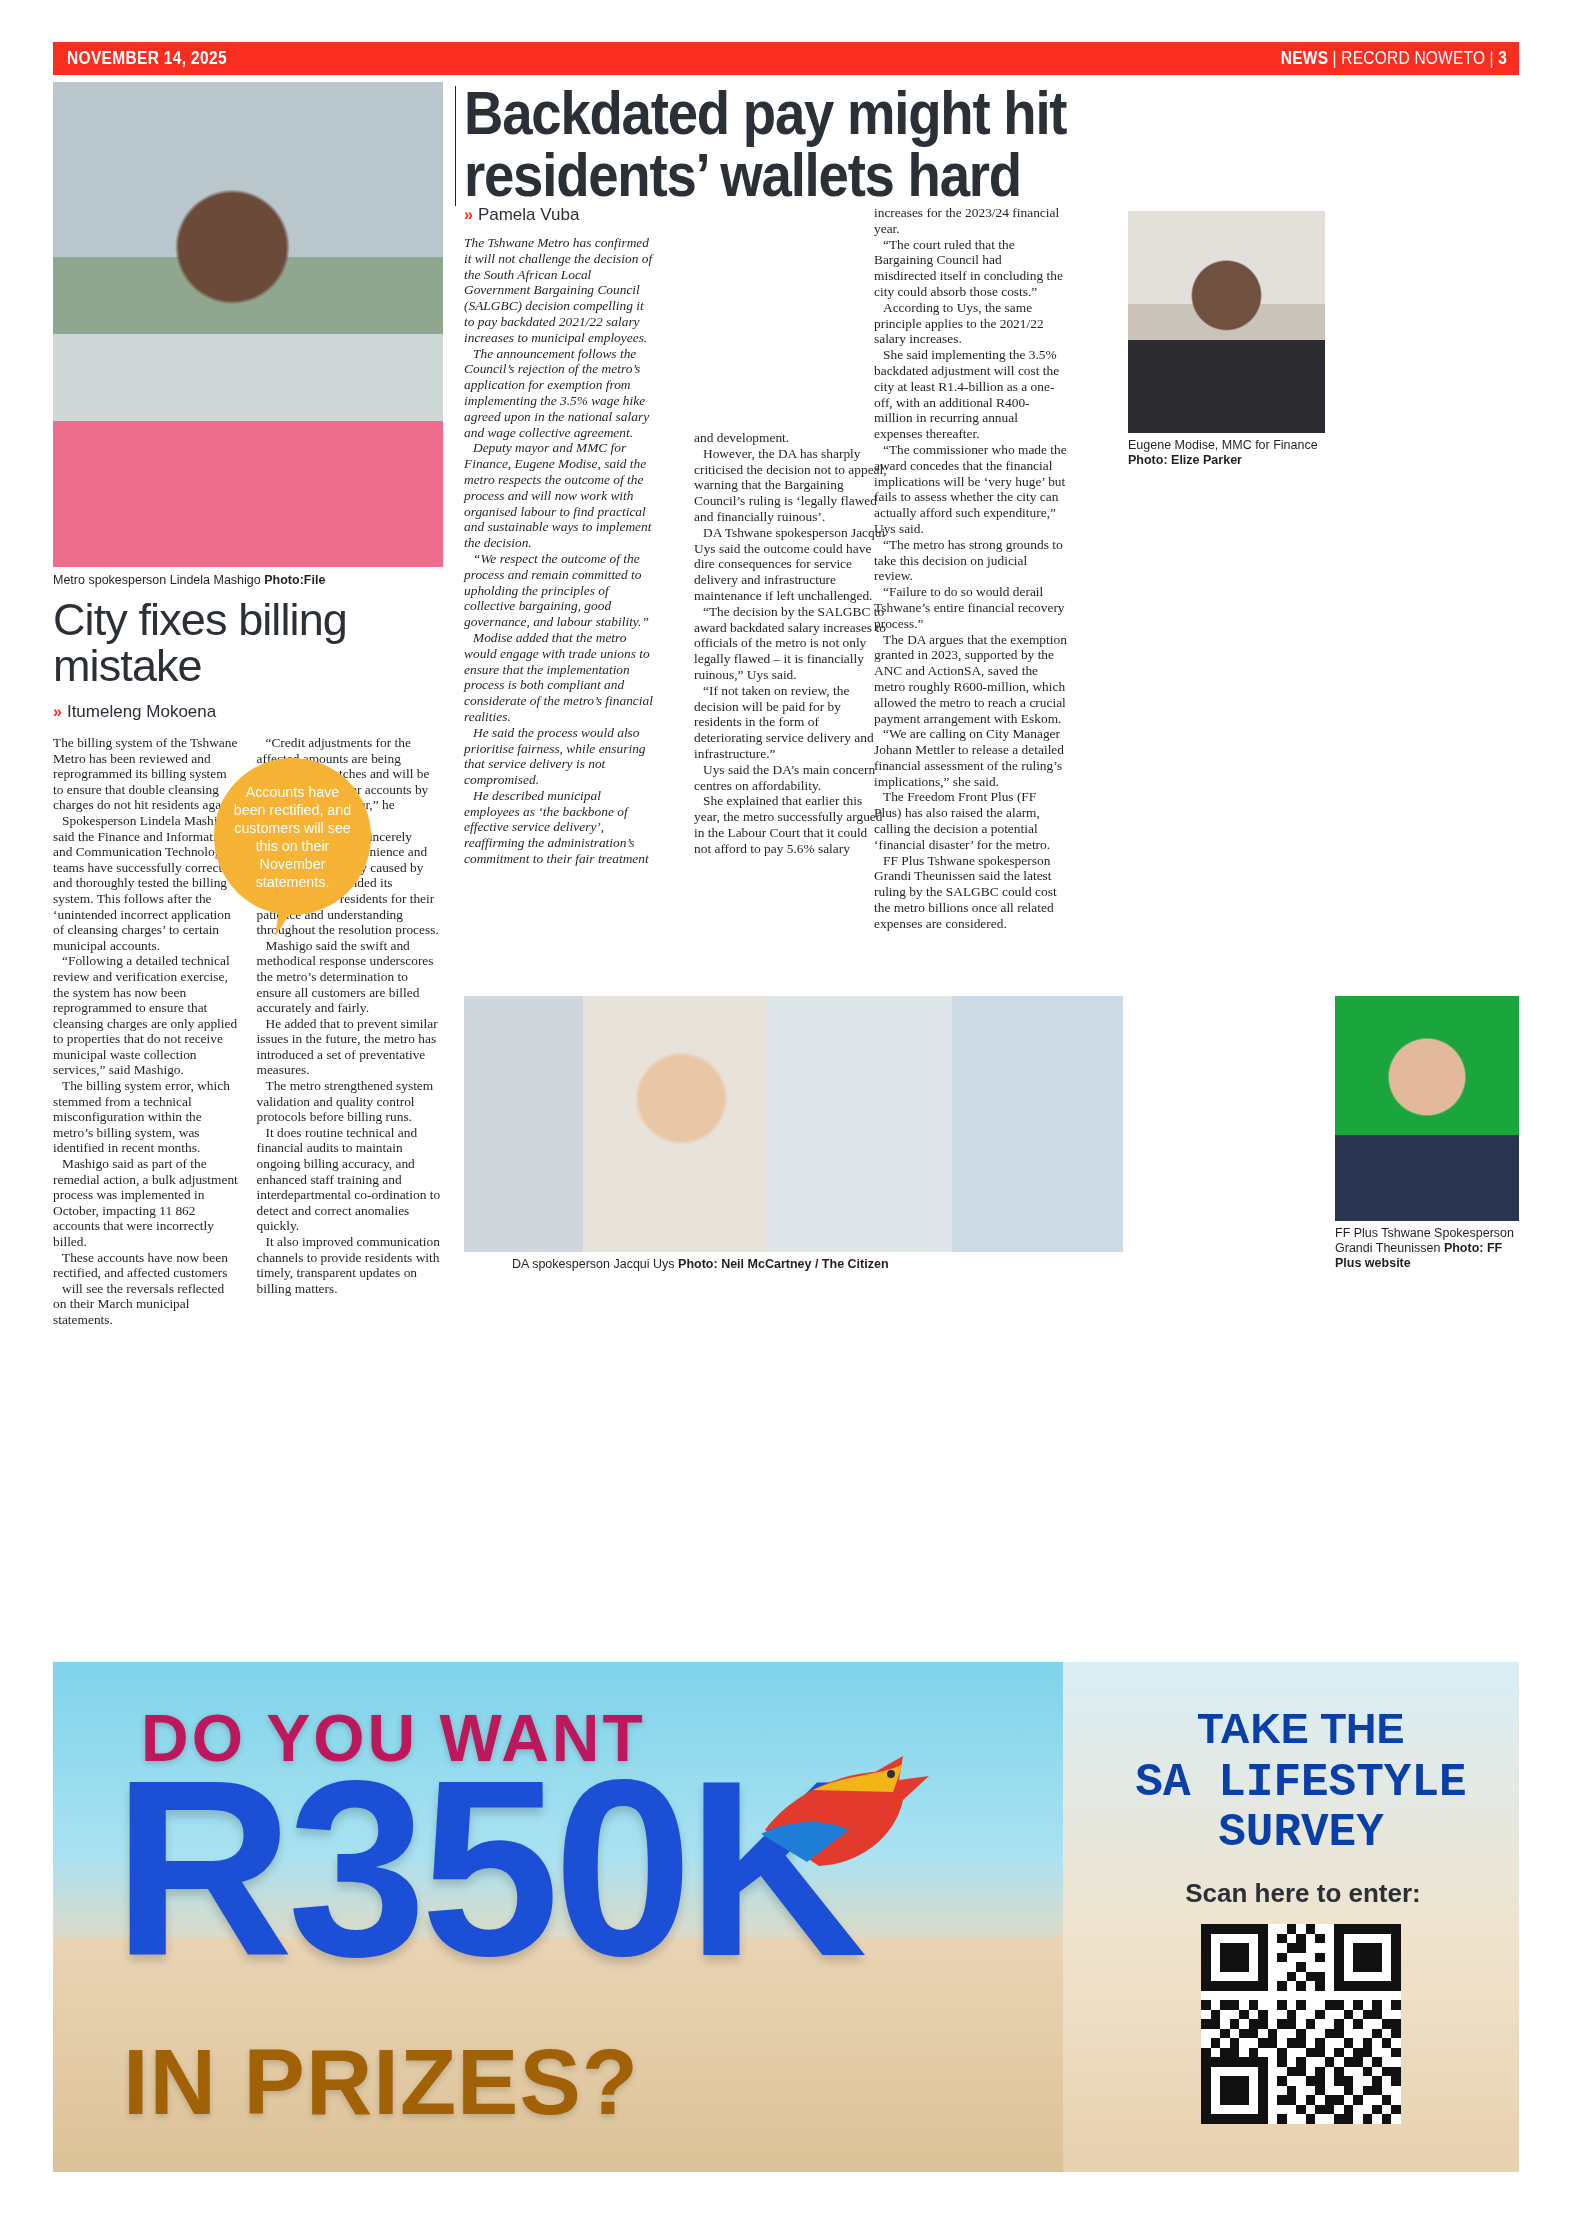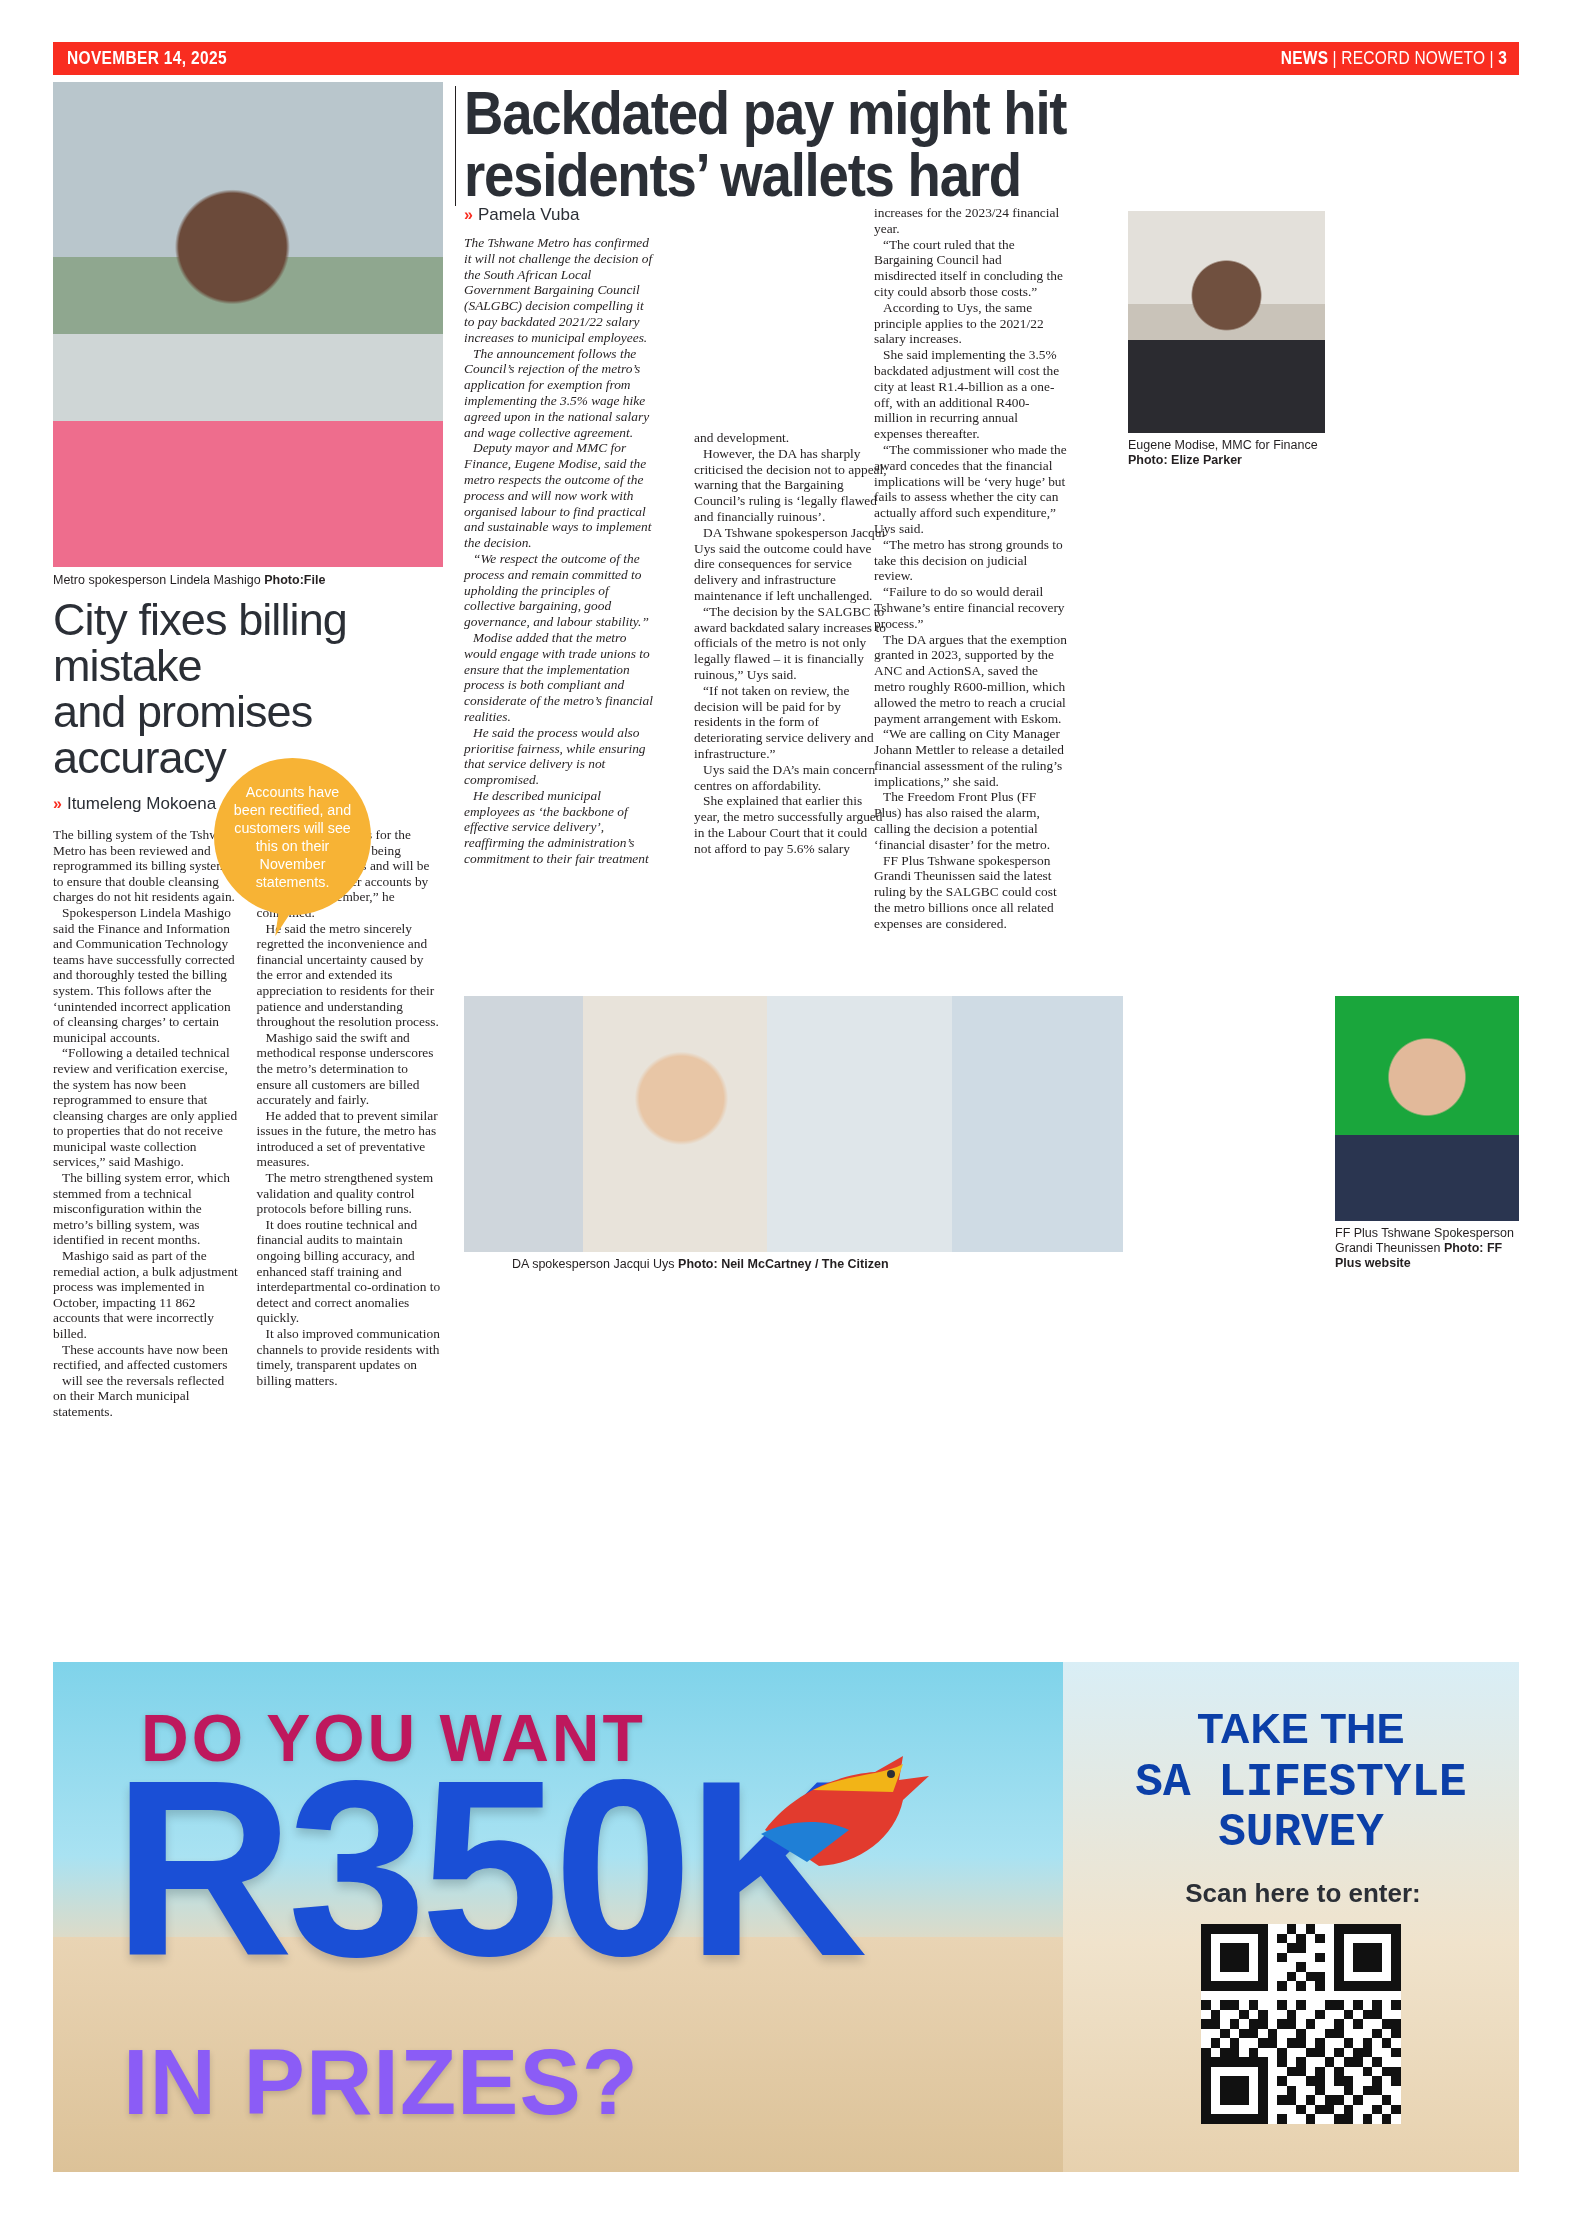--- a/index.html
+++ b/index.html
@@ -148,21 +148,21 @@
   }
   .ad-r350k {
     position:absolute; left:60px; top:92px;
     font-family:"Liberation Sans", sans-serif; font-weight:bold; font-size:250px;
     line-height:230px; color:#1a4fd6; letter-spacing:-6px;
     text-shadow:0 6px 10px rgba(0,0,0,.18);
   }
   .ad-prizes {
     position:absolute; left:70px; top:368px;
     font-family:"Liberation Sans", sans-serif; font-weight:bold; font-size:92px;
-    color:#8b5cf6; letter-spacing:1px; text-shadow:0 3px 6px rgba(0,0,0,.16);
+    color:#a16207; letter-spacing:1px; text-shadow:0 3px 6px rgba(0,0,0,.16);
   }
   .ad-take {
     position:absolute; left:1078px; top:44px; width:340px; text-align:center;
     font-family:"Liberation Sans", sans-serif; font-weight:bold; font-size:42px;
     line-height:46px; color:#0b3fa8;
   }
   .ad-sa {
     position:absolute; left:1058px; top:92px; width:380px; text-align:center;
     font-family:Liberation Mono, monospace; font-weight:bold; font-size:46px;
     line-height:50px; color:#0b3fa8;
@@ -216,21 +216,20 @@
 
     <div class="photo photo-main ph-mashigo"></div>
 
     <div class="caption">
       <span>Metro spokesperson Lindela Mashigo</span>
       <b>Photo:</b><b>File</b>
     </div>
 
     <div class="headline2">
       <div>City fixes billing mistake</div>
-      <div>and promises accuracy</div>
     </div>
 
     <div class="byline">
       <span class="chev">»</span>
       <span>Itumeleng Mokoena</span>
     </div>
 
     <div class="twocol">
       <p>The billing system of the Tshwane Metro has been reviewed and reprogrammed its billing system to ensure that double cleansing charges do not hit residents again.</p>
       <p>Spokesperson Lindela Mashigo said the Finance and Information and Communication Technology teams have successfully corrected and thoroughly tested the billing system. This follows after the ‘unintended incorrect application of cleansing charges’ to certain municipal accounts.</p>

